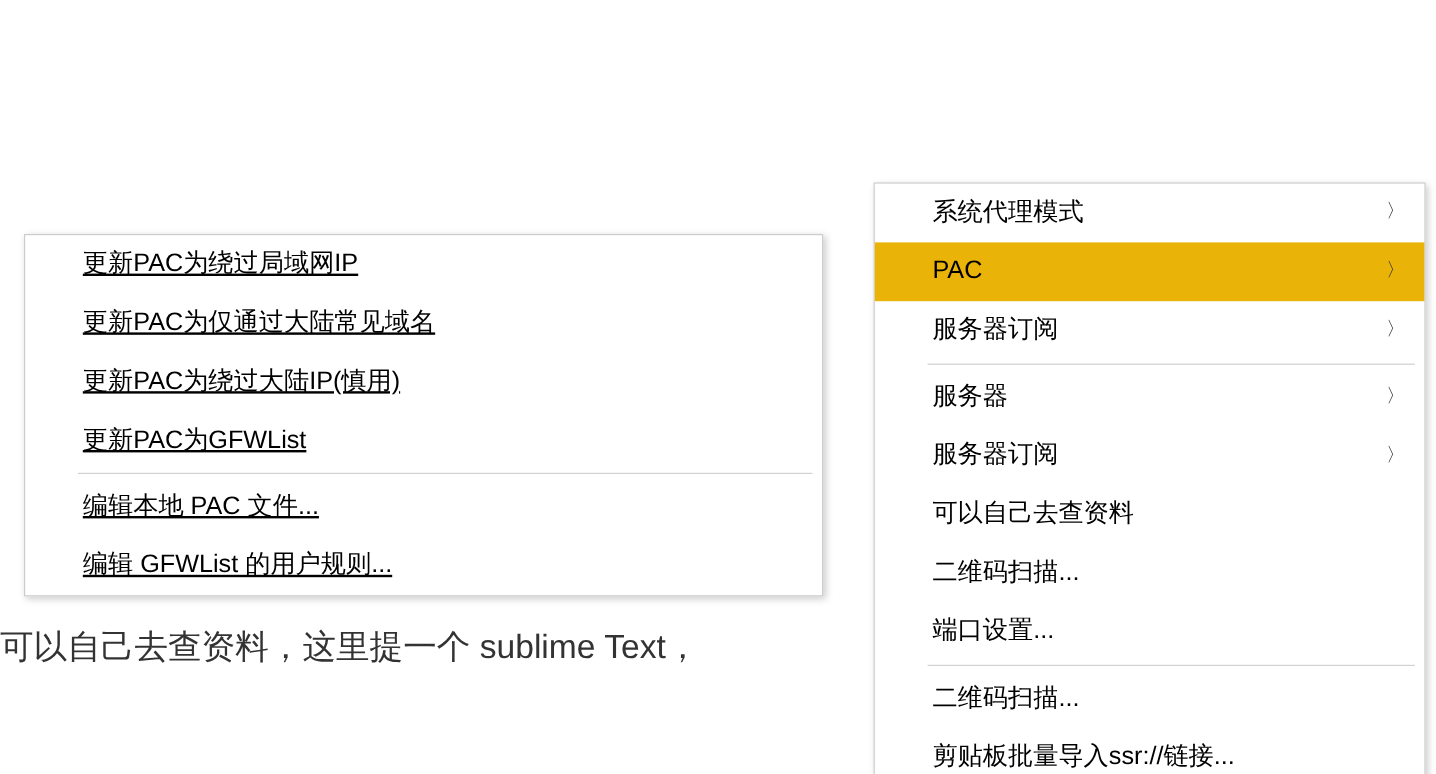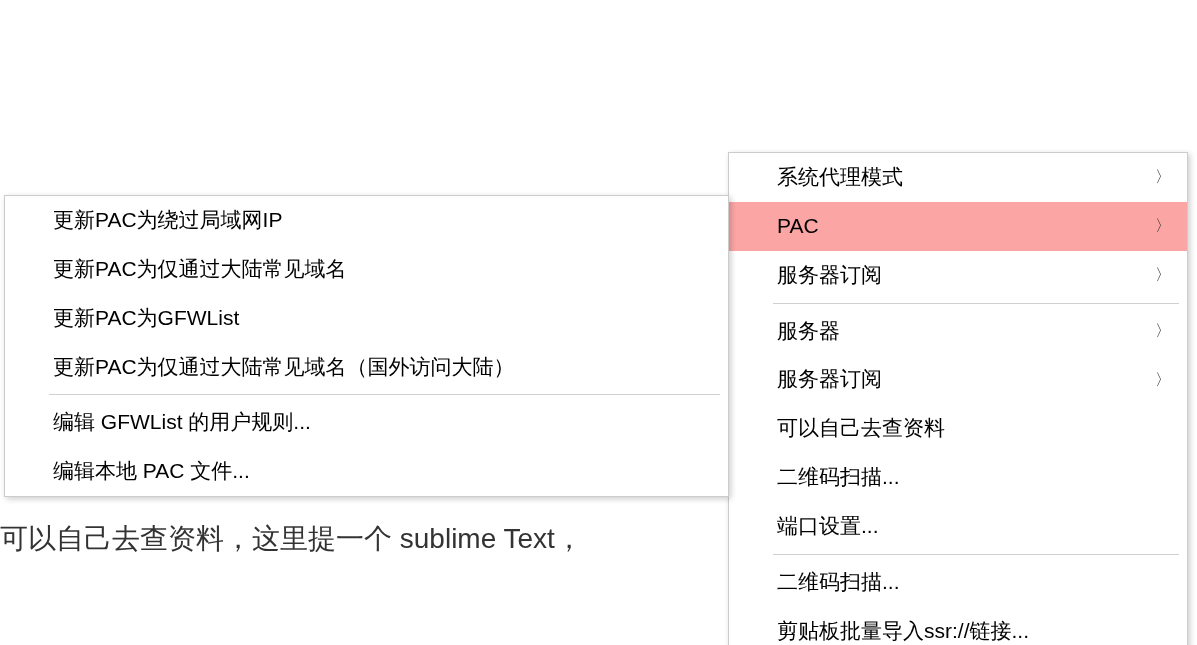--- a/index.html
+++ b/index.html
@@ -32,34 +32,35 @@
       background: #ffffff;
       border: 1px solid #ccc;
       box-shadow: 2px 2px 6px rgba(0,0,0,0.2);
     }
     .main-menu {
       left: 728px;
       top: 152px;
       width: 460px;
     }
     .sub-menu {
-      left: 4px;
+      left: 20px;
       top: 195px;
-      width: 725px;
+      width: 666px;
+      text-decoration: underline;
     }
     .menu-item {
       padding: 5px 14px 5px 48px;
       font-size: 21px;
       line-height: 1.85;
       cursor: default;
       position: relative;
       white-space: nowrap;
     }
     .menu-item.highlighted {
-      background: #fca5a5;
+      background: #eab308;
     }
     .menu-item .arrow {
       position: absolute;
       right: 16px;
       top: 50%;
       transform: translateY(-50%);
       font-size: 16px;
       color: #333;
     }
     .separator {
@@ -96,18 +97,18 @@
     <div class="menu-item"><span>二维码扫描...</span></div>
     <div class="menu-item"><span>端口设置...</span></div>
     <div class="separator"></div>
     <div class="menu-item"><span>二维码扫描...</span></div>
     <div class="menu-item"><span>剪贴板批量导入ssr://链接...</span></div>
   </div>
 
 <div class="menu sub-menu" id="sub-menu">
     <div class="menu-item"><span>更新PAC为绕过局域网IP</span></div>
     <div class="menu-item"><span>更新PAC为仅通过大陆常见域名</span></div>
+    <div class="menu-item"><span>更新PAC为绕过大陆IP(慎用)</span></div>
     <div class="menu-item"><span>更新PAC为GFWList</span></div>
-    <div class="menu-item"><span>更新PAC为仅通过大陆常见域名（国外访问大陆）</span></div>
     <div class="separator"></div>
+    <div class="menu-item"><span>编辑本地 PAC 文件...</span></div>
     <div class="menu-item"><span>编辑 GFWList 的用户规则...</span></div>
-    <div class="menu-item"><span>编辑本地 PAC 文件...</span></div>
   </div>
 
 </body></html>

